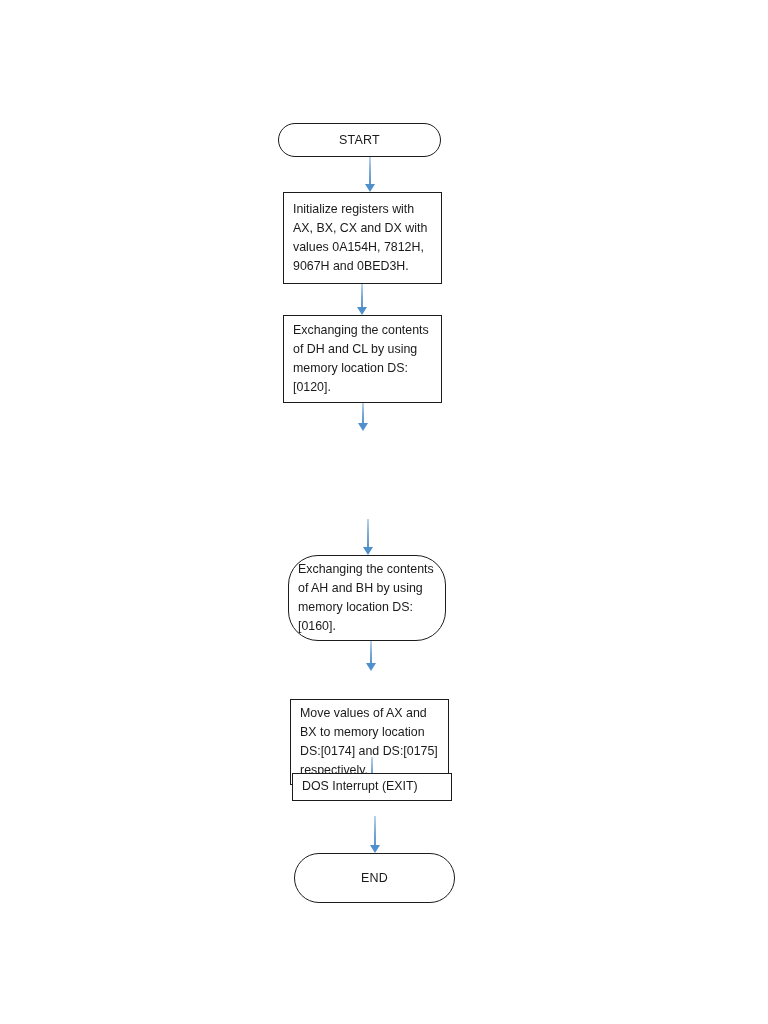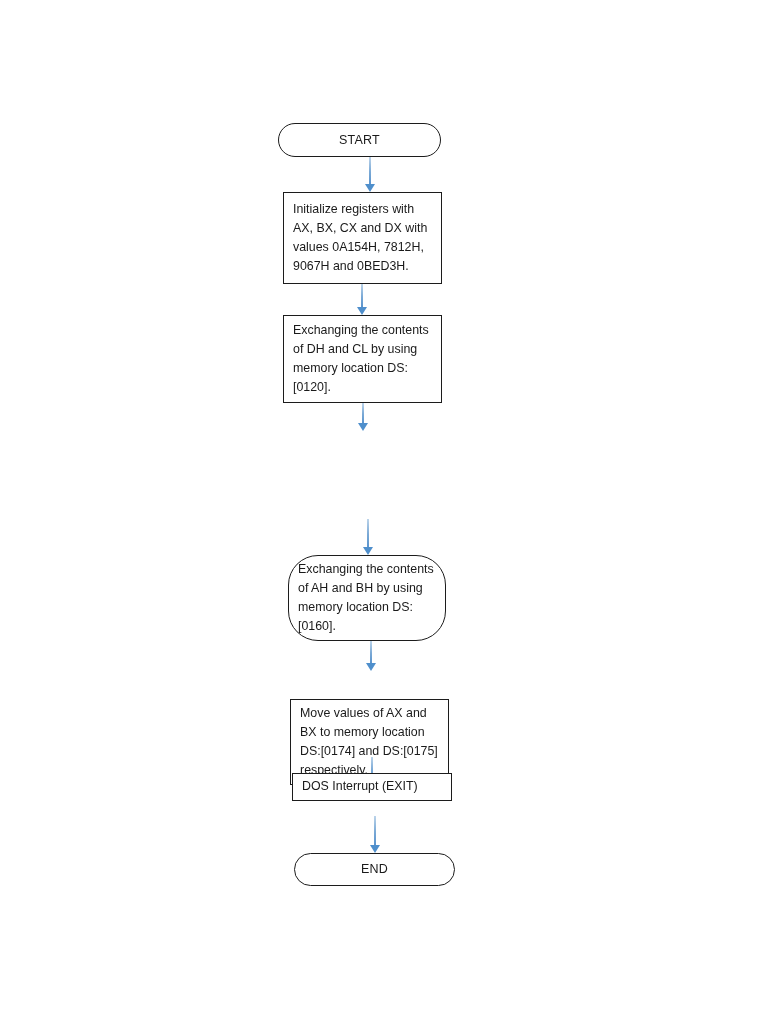--- a/index.html
+++ b/index.html
@@ -149,17 +149,17 @@
 
   <div class="node process single-line" style="left:292px; top:773px; width:160px; height:28px;">
     <span class="node-text">DOS Interrupt (EXIT)</span>
   </div>
 
   <div class="connector" style="left:359px; top:816px; width:32px; height:37px;">
     <div class="shaft" style="height:29px;"></div>
     <div class="head"></div>
   </div>
 
-  <div class="node terminator" style="left:294px; top:853px; width:161px; height:33px;">
+  <div class="node terminator" style="left:294px; top:853px; width:161px; height:50px;">
     <span class="node-text">END</span>
   </div>
 
 </div>
 
 </body></html>

